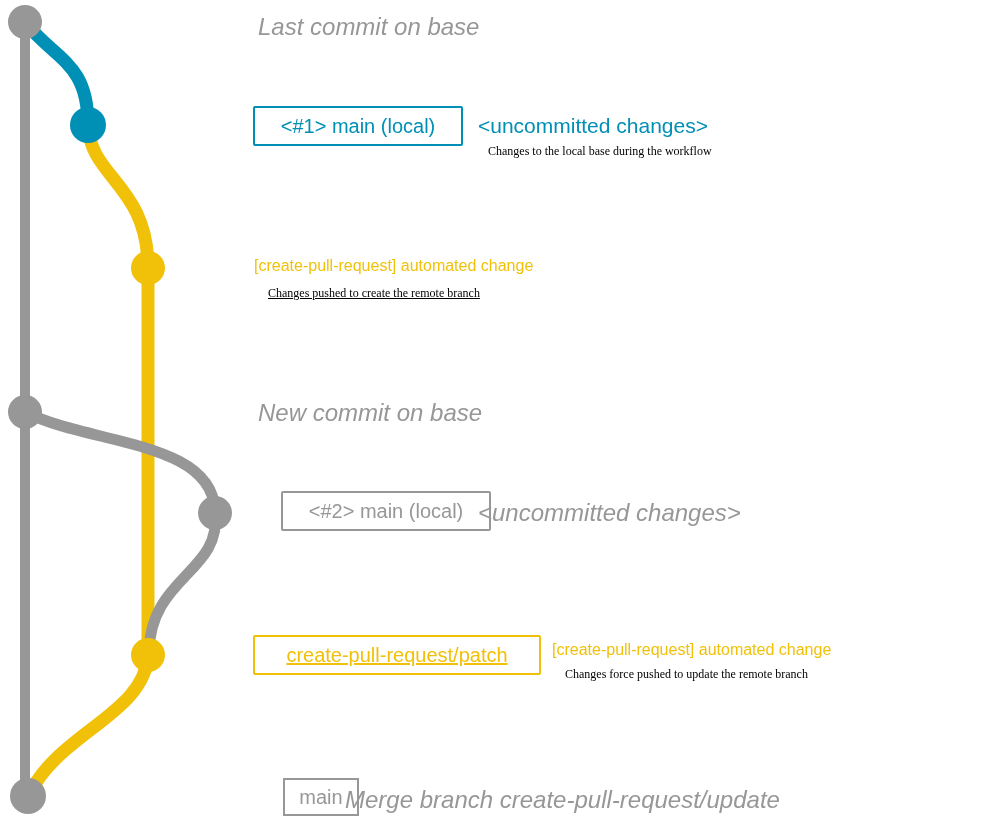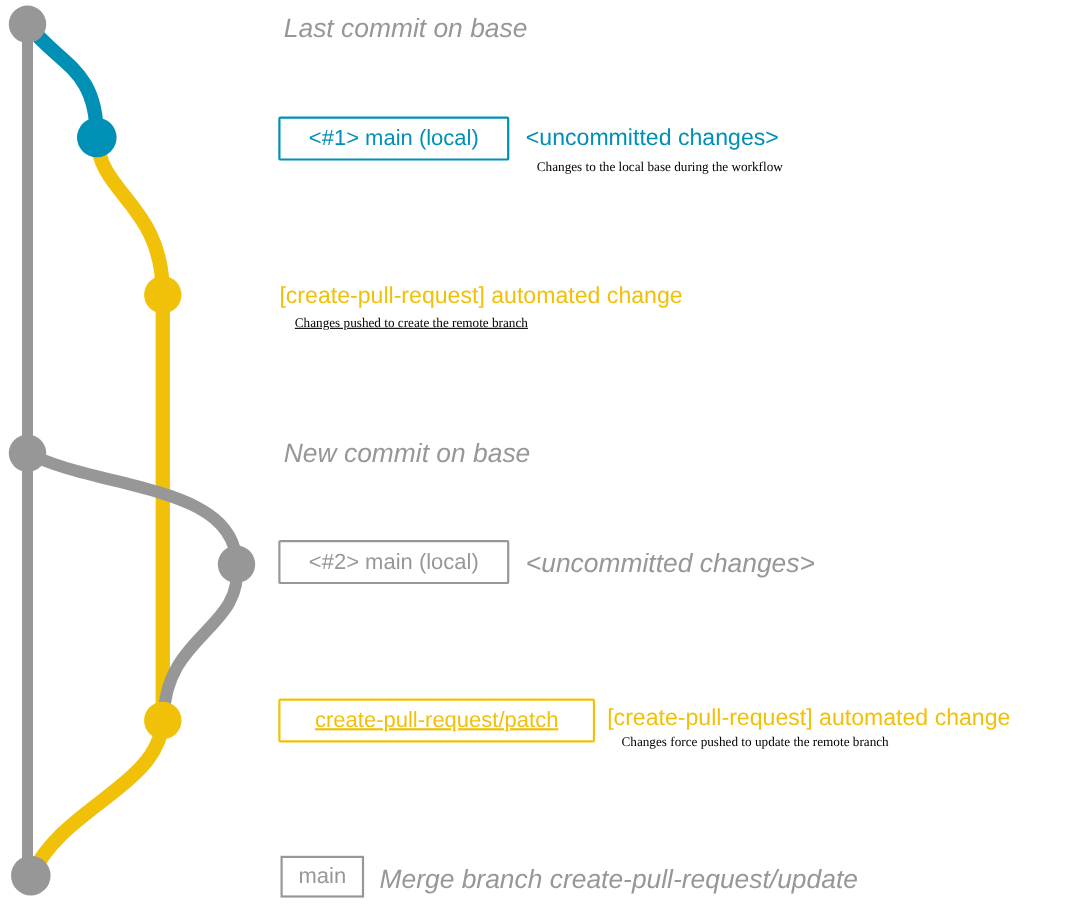--- a/index.html
+++ b/index.html
@@ -18,35 +18,35 @@
   .stroke-teal   { stroke: var(--teal);   fill: none; }
   .stroke-yellow { stroke: var(--yellow); fill: none; }
   .fill-gray   { fill: var(--gray);   stroke: none; }
   .fill-teal   { fill: var(--teal);   stroke: none; }
   .fill-yellow { fill: var(--yellow); stroke: none; }
 
   .anno { position: absolute; white-space: nowrap; line-height: 1.15; }
 
   .gray-head   { color: var(--gray);   font-size: 24px; font-style: italic; }
   .teal-head   { color: var(--teal);   font-size: 21px; }
-  .yellow-head { color: var(--yellow); font-size: 21px; font-weight: 500; }
+  .yellow-head { color: var(--yellow); font-size: 16px; font-weight: 500; }
   .serif-desc  { color: var(--text);   font-size: 12px; font-family: "Liberation Serif", serif; }
 
   .branch-box {
     position: absolute;
     box-sizing: border-box;
     display: flex;
     align-items: center;
     justify-content: center;
     border-radius: 2px;
     font-size: 20px;
     background: #ffffff;
   }
   .box-teal   { border: 2px solid var(--teal);   color: var(--teal); }
-  .box-gray   { border: 2px solid var(--gray);   color: var(--gray); }
+  .box-gray   { border: 2px solid var(--gray);   color: var(--gray); margin-left: 28px; }
   .box-yellow { border: 2px solid var(--yellow); color: var(--yellow); }
 </style>
 </head>
 <body>
 
 <div class="canvas">
 
   <svg class="graph" width="981" height="827" viewBox="0 0 981 827">
 
     <path d="M 25 22 L 25 797" stroke-width="10" class="stroke-gray"></path>

